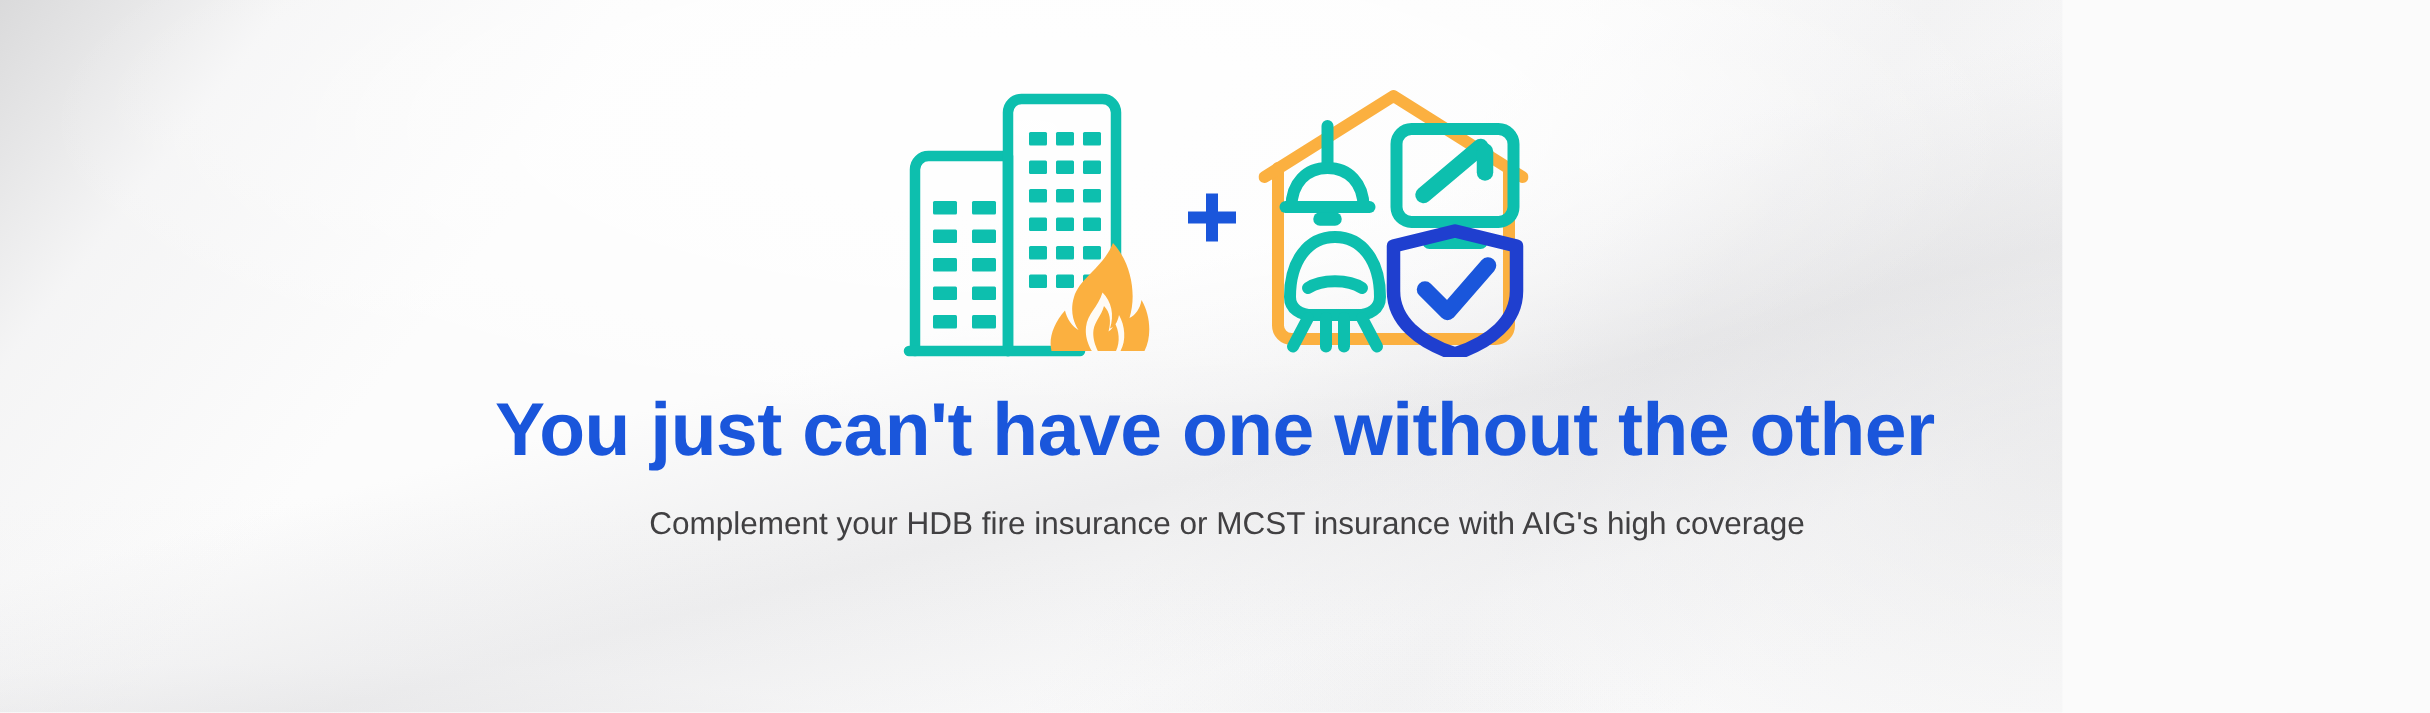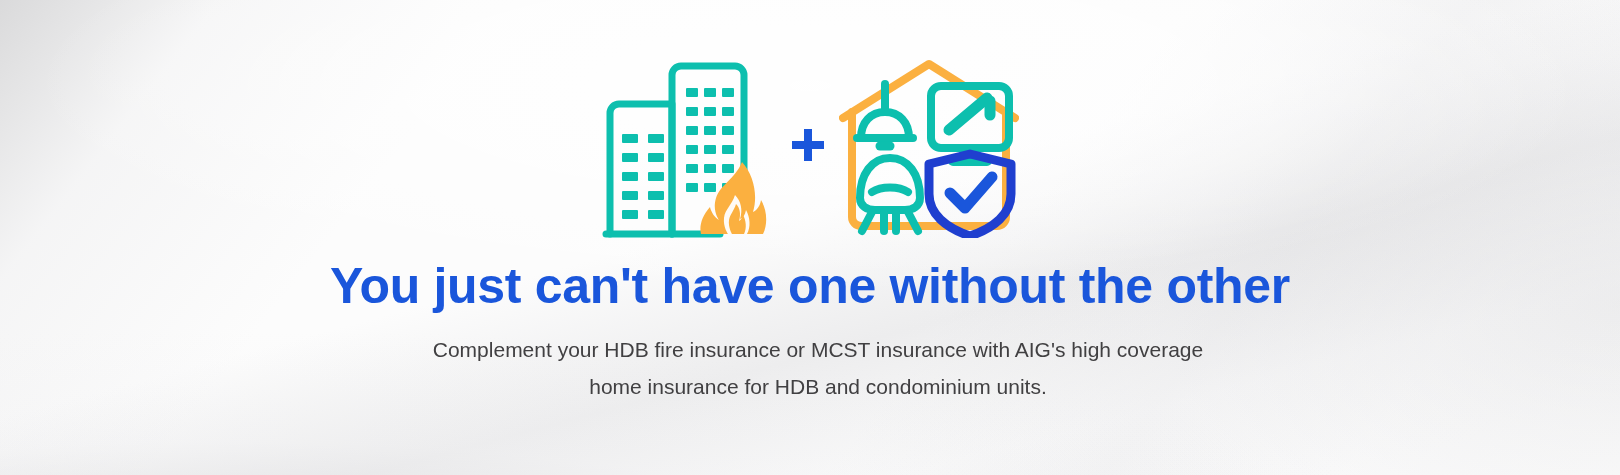--- a/index.html
+++ b/index.html
@@ -10,21 +10,21 @@
   body {
     width: 1620px;
     height: 475px;
     overflow: hidden;
     font-family: "Liberation Sans", sans-serif;
     background: #fbfbfb;
   }
 
   #banner {
     position: relative;
-    width: 1620px;
+    width: 1375px;
     height: 475px;
     overflow: hidden;
     background: #fafafa;
   }
 
   
   .bg-layer {
     position: absolute;
     inset: 0;
     pointer-events: none;
@@ -263,17 +263,16 @@
           <path d="M111 135 L126 150 L153 119" fill="none" stroke="#1a56db" stroke-width="11" stroke-linecap="round" stroke-linejoin="round"></path>
         </g>
       </svg>
 
     </div>
 
     <h1 class="headline">You just can't have one without the other</h1>
 
     <p class="subcopy">
       <span class="sub-line">Complement your HDB fire insurance or MCST insurance with AIG's high coverage</span>
-      <span class="sub-line">home insurance for HDB and condominium units.</span>
     </p>
 
   </div>
 </div>
 
 </body></html>

